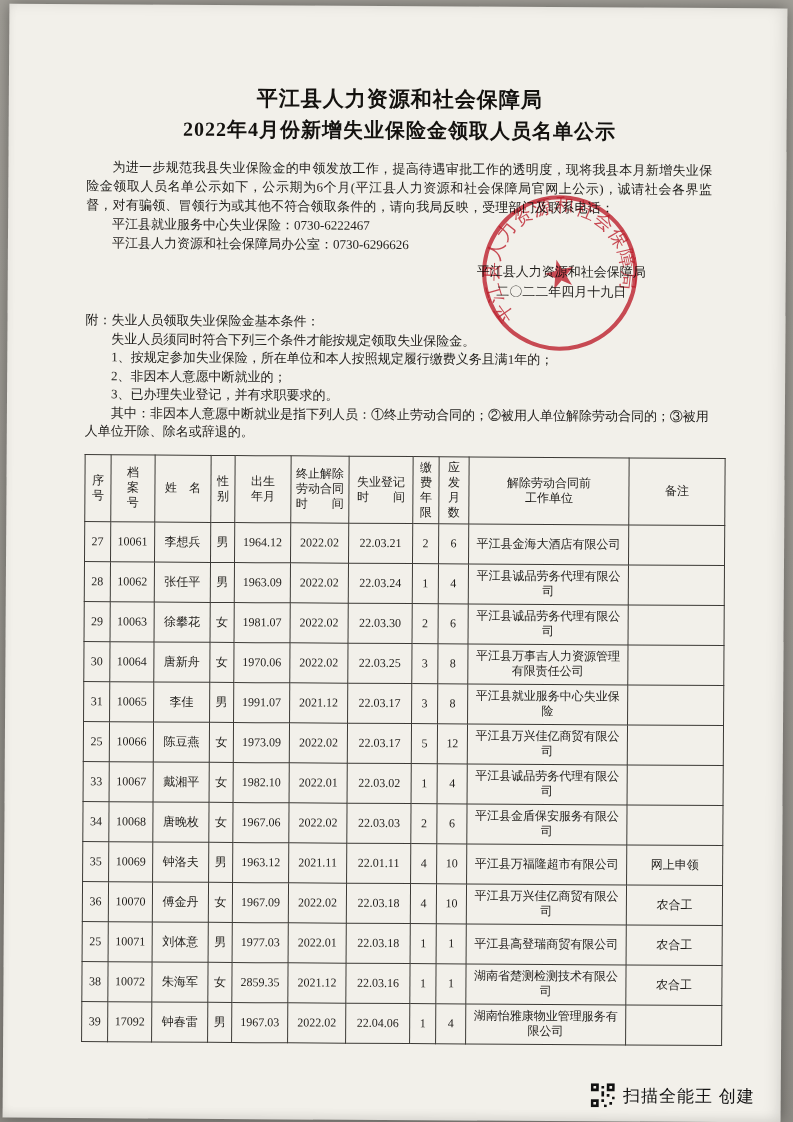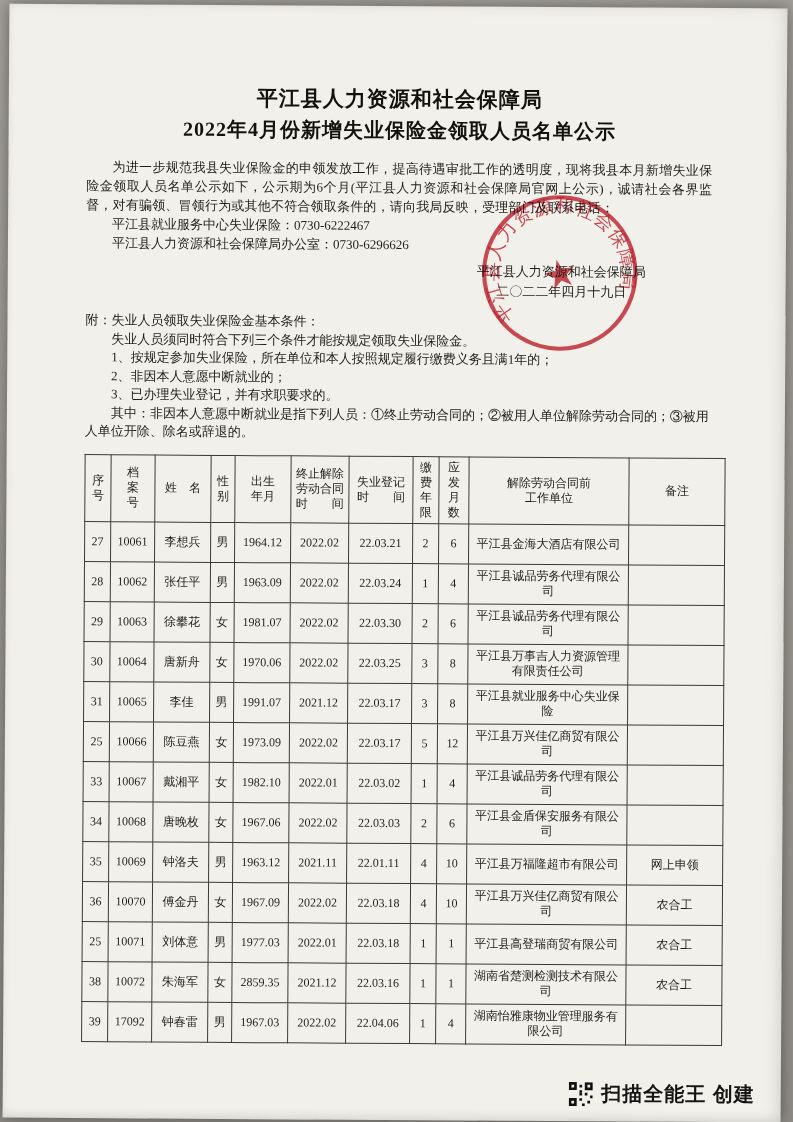--- a/index.html
+++ b/index.html
@@ -50,21 +50,21 @@
     position:absolute;left:468px;top:182px;width:168px;height:168px;
     color:rgba(197,28,43,.78);
     transform:rotate(-14deg);
     mix-blend-mode:multiply;
     pointer-events:none;
   }
   .watermark{
     position:absolute;right:26px;bottom:14px;
     display:flex;align-items:center;gap:8px;
     font-family:"Liberation Sans", sans-serif;
-    font-weight:bold;font-size:20px;color:#151515;letter-spacing:1px;
+    font-weight:normal;font-size:17px;color:#151515;letter-spacing:1px;
   }
 </style>
 </head>
 <body>
 
 <div class="paper">
   <div class="content">
 
     <div class="title">
       <div class="l1">平江县人力资源和社会保障局</div>

